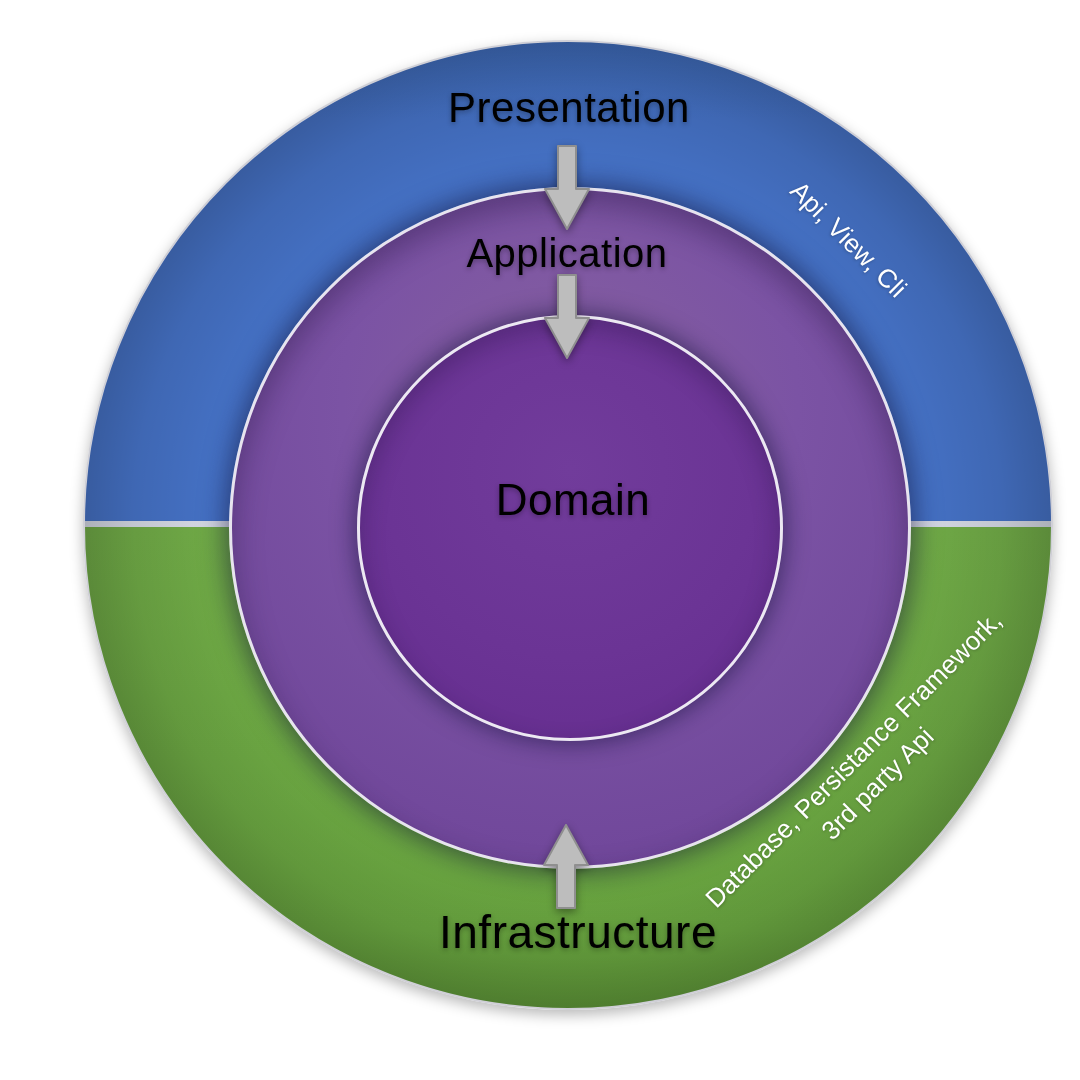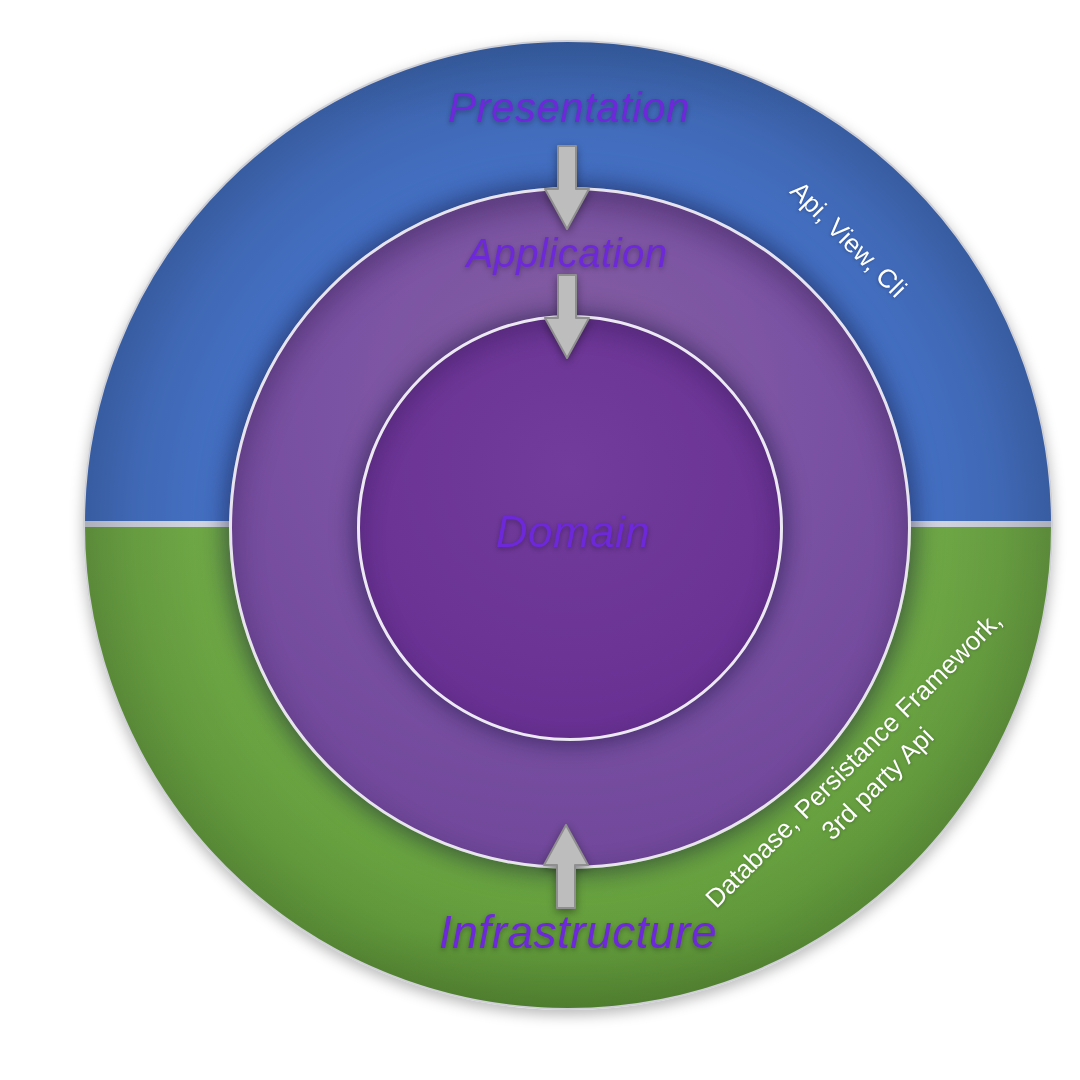--- a/index.html
+++ b/index.html
@@ -54,29 +54,28 @@
       #713c9b 0%, #6b3495 55%, #642c8e 100%);
     border: 3px solid #ece9f2;
     box-shadow:
       0 0 22px 3px rgba(12, 12, 50, 0.50),
       inset 0 10px 24px rgba(25, 12, 50, 0.28);
   }
 
   .layer-label {
     position: absolute;
     transform: translate(-50%, -50%);
-    color: #6d28d9;
+    color: #000000;
     white-space: nowrap;
     text-shadow: 0 2px 5px rgba(0,0,0,0.30);
     letter-spacing: 0.5px;
-    font-style: italic;
   }
   #presentation-label  { left: 569px; top: 108px; font-size: 42px; }
   #application-label   { left: 567px; top: 253px; font-size: 40px; }
-  #domain-label        { left: 573px; top: 532px; font-size: 44px; }
+  #domain-label        { left: 573px; top: 500px; font-size: 44px; }
   #infrastructure-label{ left: 578px; top: 932px; font-size: 46px; }
 
   .annotation {
     position: absolute;
     color: #ffffff;
     white-space: nowrap;
     font-size: 26px;
     text-shadow: 0 1px 3px rgba(0,0,0,0.25);
     text-align: center;
     line-height: 1.3;

